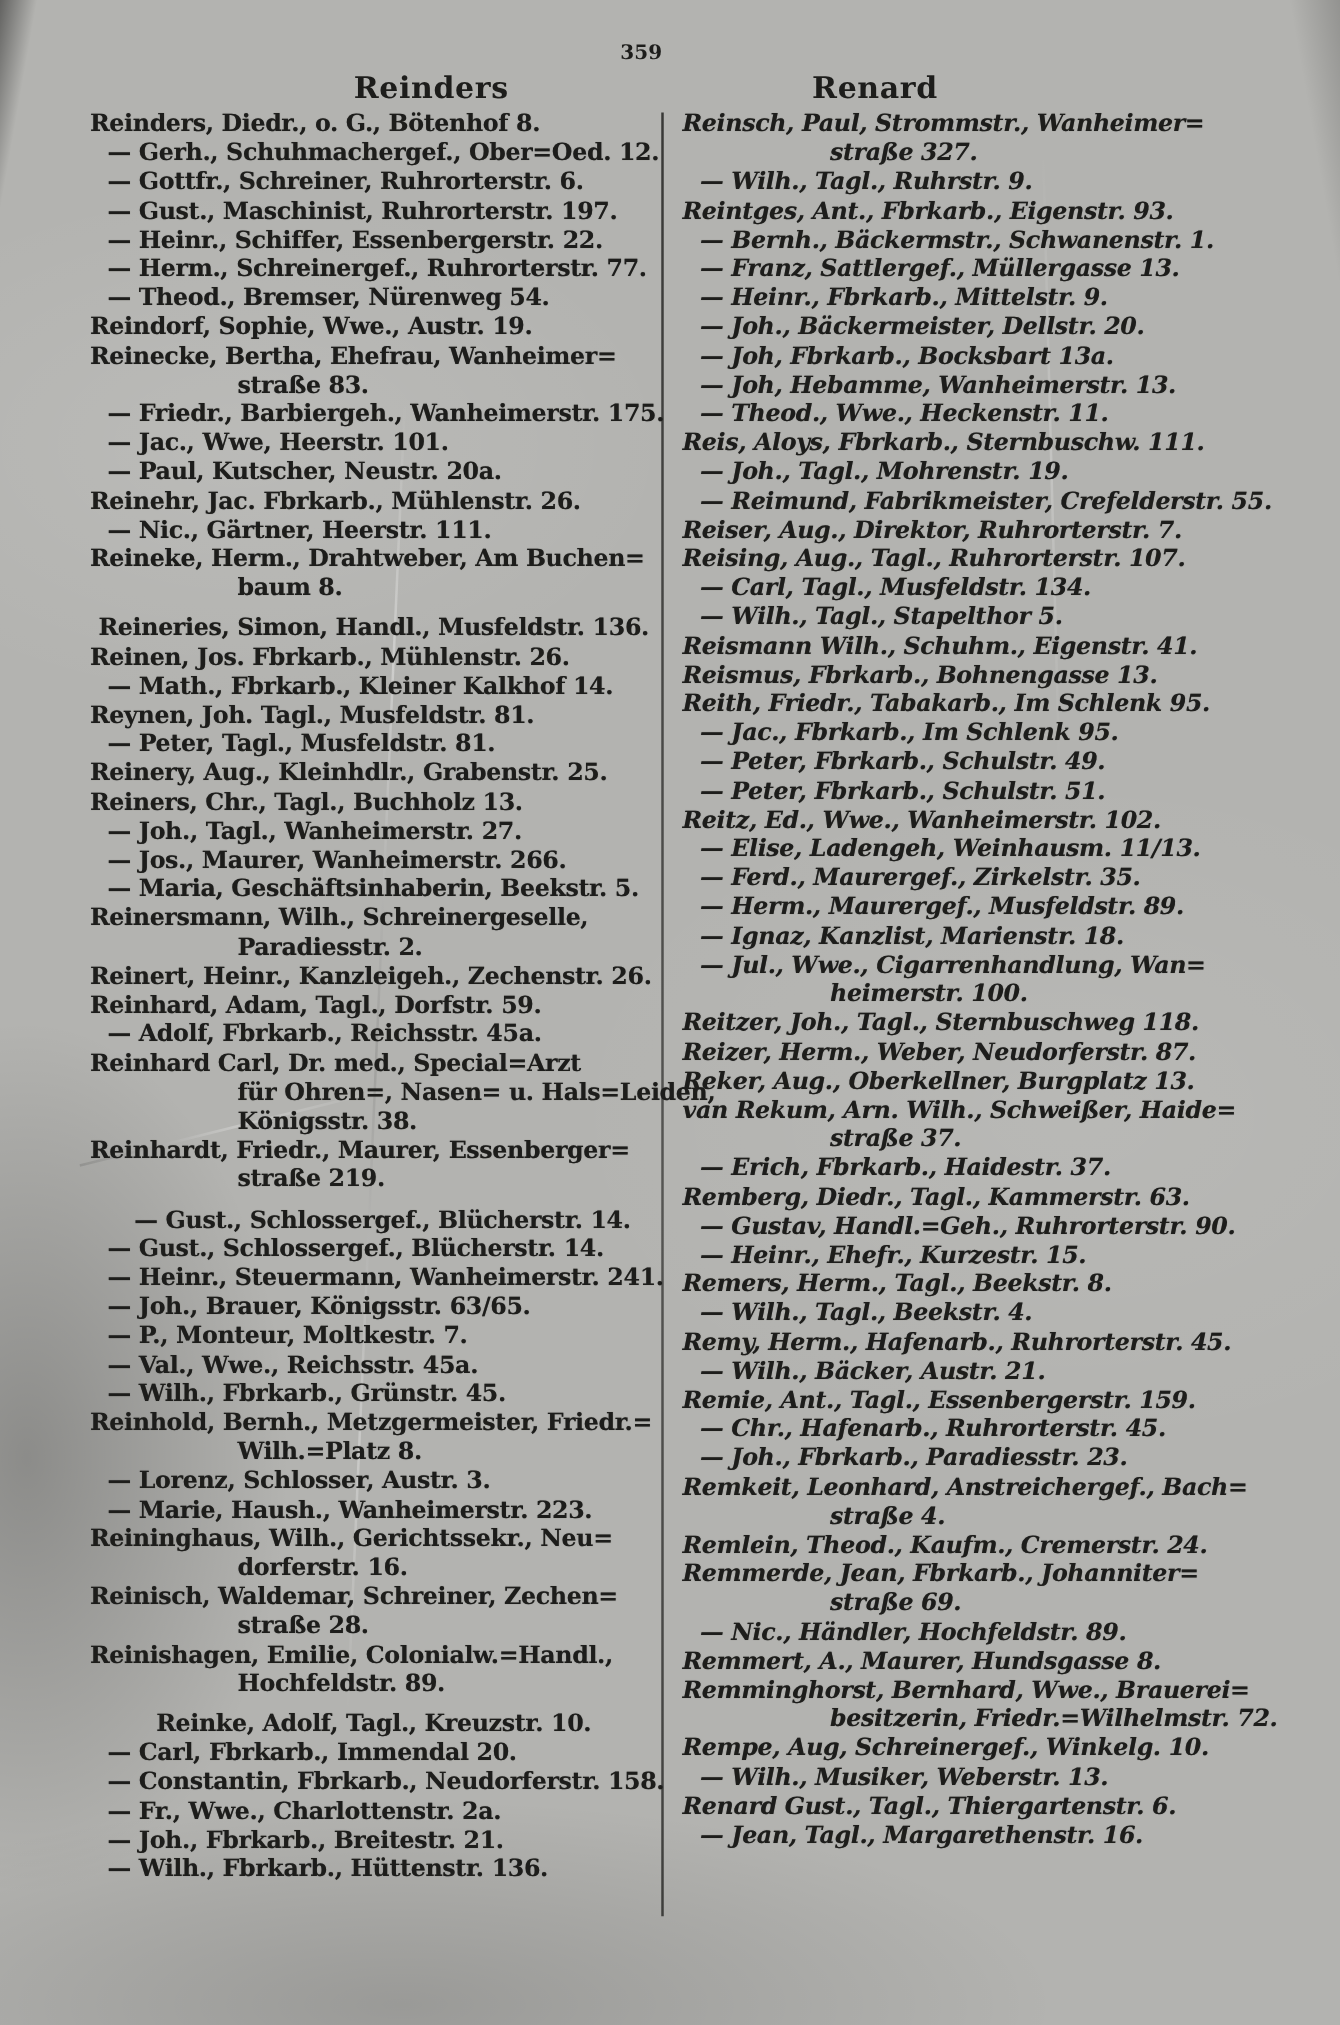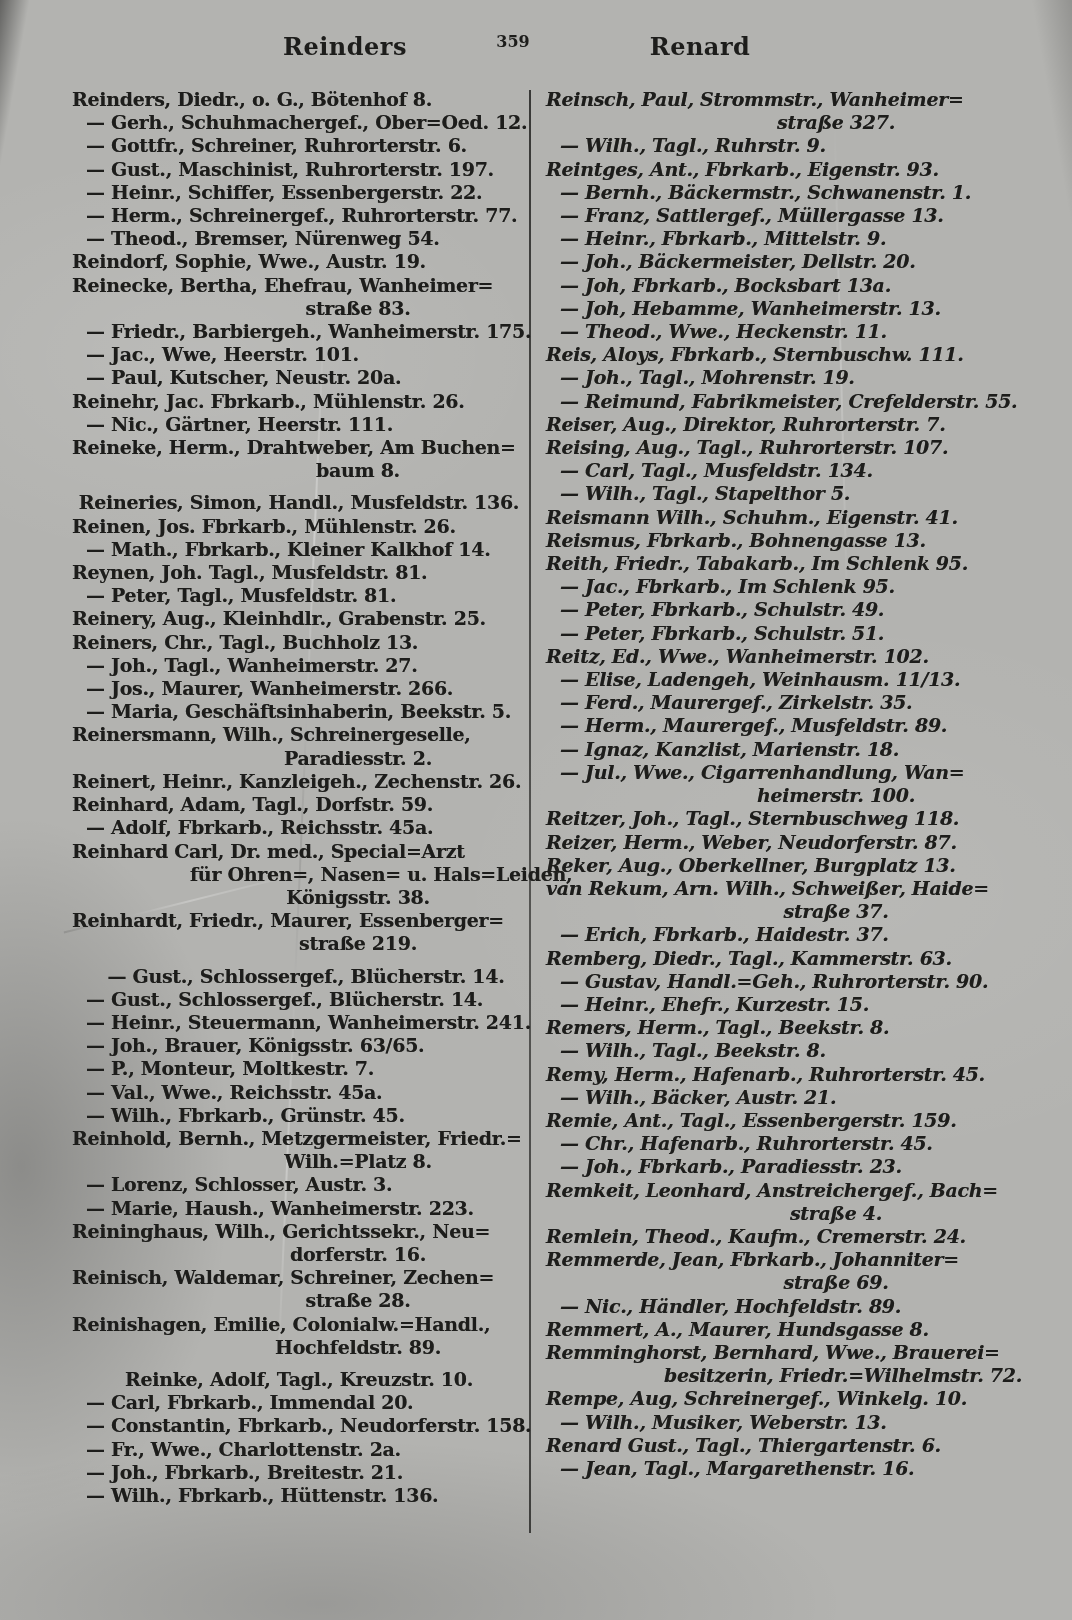--- a/index.html
+++ b/index.html
@@ -25,40 +25,40 @@
   .crease.c2 { left:60px; top:900px; width:260px; height:2px;
     background:linear-gradient(to right, rgba(0,0,0,0.12), rgba(255,255,255,0.25), transparent);
     transform:rotate(-14deg); }
   .crease.c3 { left:840px; top:120px; width:2px; height:500px;
     background:linear-gradient(to bottom, transparent, rgba(255,255,255,0.22), transparent);
     transform:rotate(-1.5deg); }
 
   .header { position:absolute; top:32px; left:0; width:100%; height:34px; }
   .header .gw {
     position:absolute; transform:translateX(-50%);
-    font-size:24px; font-weight:bold; letter-spacing:0.5px;
+    font-size:24px; font-weight:bold; letter-spacing:0.5px;margin-top:23px;
   }
   .header .pn { position:absolute; transform:translateX(-50%); font-size:16px; font-weight:bold; }
 
   .divider {
     position:absolute; left:529px; top:90px; width:2px; height:1443px;
     background:linear-gradient(to bottom, rgba(35,35,33,0.85) 0%, rgba(35,35,33,0.65) 60%, rgba(35,35,33,0.8) 100%);
   }
 
   .col { position:absolute; top:88px; }
   .col.left  { left:72px;  width:454px; }
   .col.right { left:546px; width:462px;font-style:italic; }
 
   .ln {
     font-size:19px; font-weight:bold; line-height:23.2px;
     white-space:nowrap; letter-spacing:-0.3px;
     text-shadow:0 0 0.6px rgba(29,29,27,0.55);
   }
   .ln.d { padding-left:14px; }
-  .ln.c { padding-left:118px;text-align:center; }
+  .ln.c { padding-left:118px; }
   .ln.g { margin-top:9px;text-align:center; }
 </style>
 </head>
 <body style="--paper: #b3b3b0; --ink: #1d1d1b;">
 
 <div class="crease c1"></div>
 <div class="crease c2"></div>
 <div class="crease c3"></div>
 
 <div class="header">
@@ -166,21 +166,21 @@
     <div class="ln e">Reitzer, Joh., Tagl., Sternbuschweg 118.</div>
     <div class="ln e">Reizer, Herm., Weber, Neudorferstr. 87.</div>
     <div class="ln e">Reker, Aug., Oberkellner, Burgplatz 13.</div>
     <div class="ln e">van Rekum, Arn. Wilh., Schweißer, Haide=</div>
     <div class="ln c">straße 37.</div>
     <div class="ln d">— Erich, Fbrkarb., Haidestr. 37.</div>
     <div class="ln e">Remberg, Diedr., Tagl., Kammerstr. 63.</div>
     <div class="ln d">— Gustav, Handl.=Geh., Ruhrorterstr. 90.</div>
     <div class="ln d">— Heinr., Ehefr., Kurzestr. 15.</div>
     <div class="ln e">Remers, Herm., Tagl., Beekstr. 8.</div>
-    <div class="ln d">— Wilh., Tagl., Beekstr. 8.</div>
+    <div class="ln d">— Wilh., Tagl., Beekstr. 4.</div>
     <div class="ln e">Remy, Herm., Hafenarb., Ruhrorterstr. 45.</div>
     <div class="ln d">— Wilh., Bäcker, Austr. 21.</div>
     <div class="ln e">Remie, Ant., Tagl., Essenbergerstr. 159.</div>
     <div class="ln d">— Chr., Hafenarb., Ruhrorterstr. 45.</div>
     <div class="ln d">— Joh., Fbrkarb., Paradiesstr. 23.</div>
     <div class="ln e">Remkeit, Leonhard, Anstreichergef., Bach=</div>
     <div class="ln c">straße 4.</div>
     <div class="ln e">Remlein, Theod., Kaufm., Cremerstr. 24.</div>
     <div class="ln e">Remmerde, Jean, Fbrkarb., Johanniter=</div>
     <div class="ln c">straße 69.</div>

